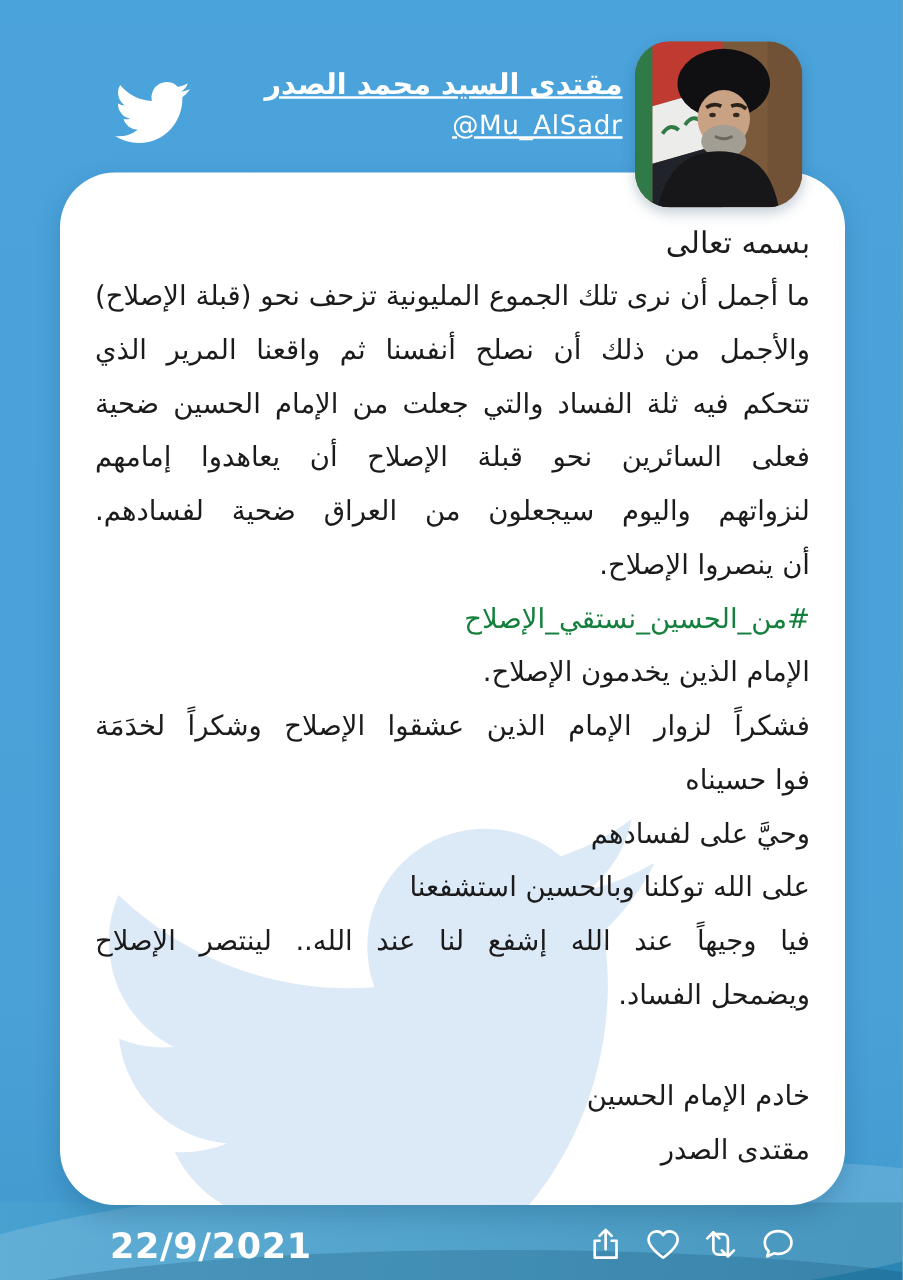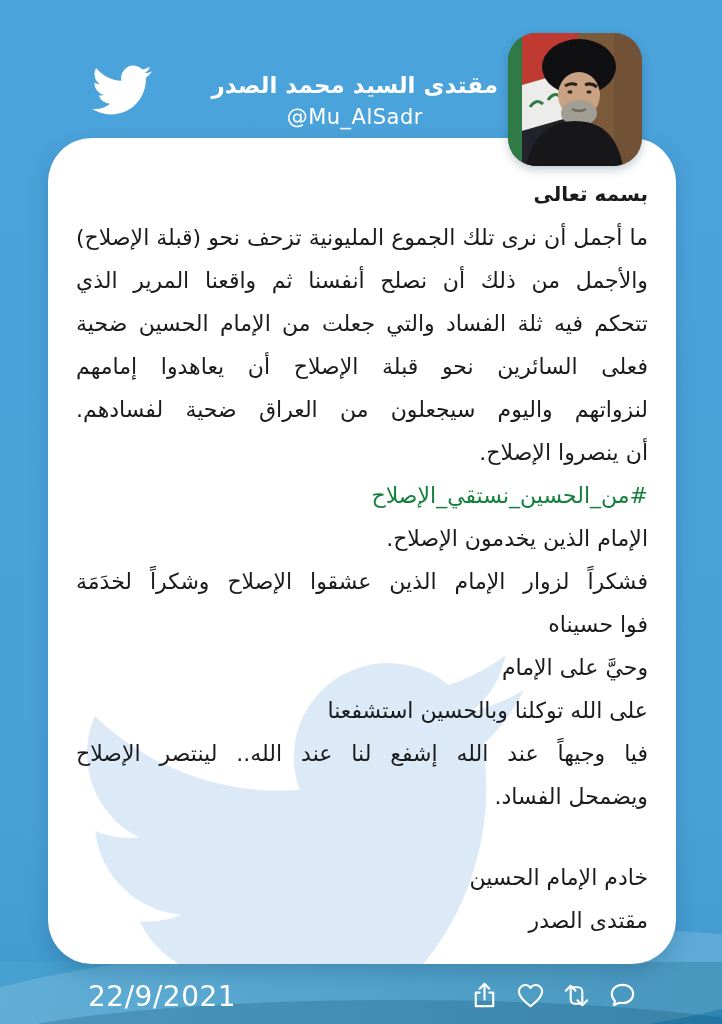--- a/index.html
+++ b/index.html
@@ -4,50 +4,50 @@
 <style>
   html,body{margin:0;padding:0;background:#2f86b2;}
   #stage{
     position:relative;width:722px;height:1024px;overflow:hidden;
     background:linear-gradient(180deg,#4ba3db 0%,#4aa1d8 78%,#4099cc 100%);
     font-family:"DejaVu Sans","Liberation Sans",sans-serif;
   }
   
   .logo{position:absolute;left:85px;top:60px;width:74px;height:60px;}
   .logo svg{width:100%;height:100%;fill:#ffffff;}
-  .names{position:absolute;top:69px;right:224px;text-align:center;color:#ffffff;direction:rtl;}
+  .names{position:absolute;top:52px;right:224px;text-align:right;color:#ffffff;direction:rtl;text-decoration:underline;}
   .names .dname{font-size:23px;font-weight:bold;line-height:32px;letter-spacing:.2px;}
   .names .handle{font-size:21px;font-weight:400;line-height:33px;direction:ltr;letter-spacing:.5px;}
   .avatar{
     position:absolute;left:508px;top:33px;width:134px;height:133px;border-radius:28px;
     overflow:hidden;box-shadow:0 4px 10px rgba(20,60,90,.25);z-index:5;
   }
   .avatar svg{display:block;width:100%;height:100%;}
   
   .card{
     position:absolute;left:48px;top:138px;width:628px;height:826px;border-radius:44px;
     background:#ffffff;overflow:hidden;box-shadow:0 8px 20px rgba(15,60,95,.22);z-index:2;
   }
   .wm{position:absolute;left:-18px;top:492px;width:565px;height:460px;transform:rotate(-7deg);z-index:0;}
   .wm svg{width:100%;height:100%;fill:#dce9f6;}
   .content{position:absolute;top:34px;left:28px;right:28px;z-index:1;direction:rtl;color:#1b1b1b;}
-  .h-line{font-size:20px;font-weight:bold;line-height:44px;}
+  .h-line{font-size:24px;font-weight:normal;line-height:44px;}
   .t-line{font-size:22px;line-height:43px;}
   .t-line.just{text-align:justify;text-align-last:justify;}
   .t-line.tag{color:#15803d;}
   .sig{margin-top:38px;text-align:center;}
   .sig .t-line{text-align:right;}
   
   .strip{position:absolute;left:0;top:962px;width:722px;height:62px;
     background:linear-gradient(100deg,#48a1d0 0%,#3795c4 45%,#2a85b2 100%);z-index:1;}
   .strip .band{position:absolute;left:-80px;top:-26px;width:900px;height:120px;border-radius:50%;
     background:rgba(255,255,255,.14);transform:rotate(-4deg);}
   .strip .band2{position:absolute;left:-40px;bottom:-86px;width:880px;height:110px;border-radius:50%;
     background:rgba(10,70,100,.22);}
-  .date{position:absolute;left:88px;top:980px;color:#ffffff;font-size:28px;font-weight:400;z-index:3;letter-spacing:.5px;}
+  .date{position:absolute;left:88px;top:980px;color:#ffffff;font-size:28px;font-weight:700;z-index:3;letter-spacing:.5px;}
   .actions{position:absolute;right:84px;top:980px;display:flex;gap:15px;z-index:3;}
   .actions .abtn{width:31px;height:31px;cursor:pointer;}
   .actions svg{width:31px;height:31px;fill:none;stroke:#ffffff;stroke-width:2.2;stroke-linecap:round;stroke-linejoin:round;}
 </style>
 </head>
 <body>
 
 <div id="stage">
 
   <div class="logo">
@@ -93,21 +93,21 @@
       <div class="t-line just">ما أجمل أن نرى تلك الجموع المليونية تزحف نحو (قبلة الإصلاح)</div>
       <div class="t-line just">والأجمل من ذلك أن نصلح أنفسنا ثم واقعنا المرير الذي</div>
       <div class="t-line just">تتحكم فيه ثلة الفساد والتي جعلت من الإمام الحسين ضحية</div>
       <div class="t-line just">فعلى السائرين نحو قبلة الإصلاح أن يعاهدوا إمامهم</div>
       <div class="t-line just">لنزواتهم واليوم سيجعلون من العراق ضحية لفسادهم.</div>
       <div class="t-line">أن ينصروا الإصلاح.</div>
       <div class="t-line tag">#من_الحسين_نستقي_الإصلاح</div>
       <div class="t-line">الإمام الذين يخدمون الإصلاح.</div>
       <div class="t-line just">فشكراً لزوار الإمام الذين عشقوا الإصلاح وشكراً لخدَمَة</div>
       <div class="t-line">فوا حسيناه</div>
-      <div class="t-line">وحيَّ على الإمام</div>
+      <div class="t-line">وحيَّ على لفسادهم</div>
       <div class="t-line">على الله توكلنا وبالحسين استشفعنا</div>
       <div class="t-line just">فيا وجيهاً عند الله إشفع لنا عند الله.. لينتصر الإصلاح</div>
       <div class="t-line">ويضمحل الفساد.</div>
       <div class="sig">
         <div class="t-line">خادم الإمام الحسين</div>
         <div class="t-line">مقتدى الصدر</div>
       </div>
     </div>
   </div>
 

